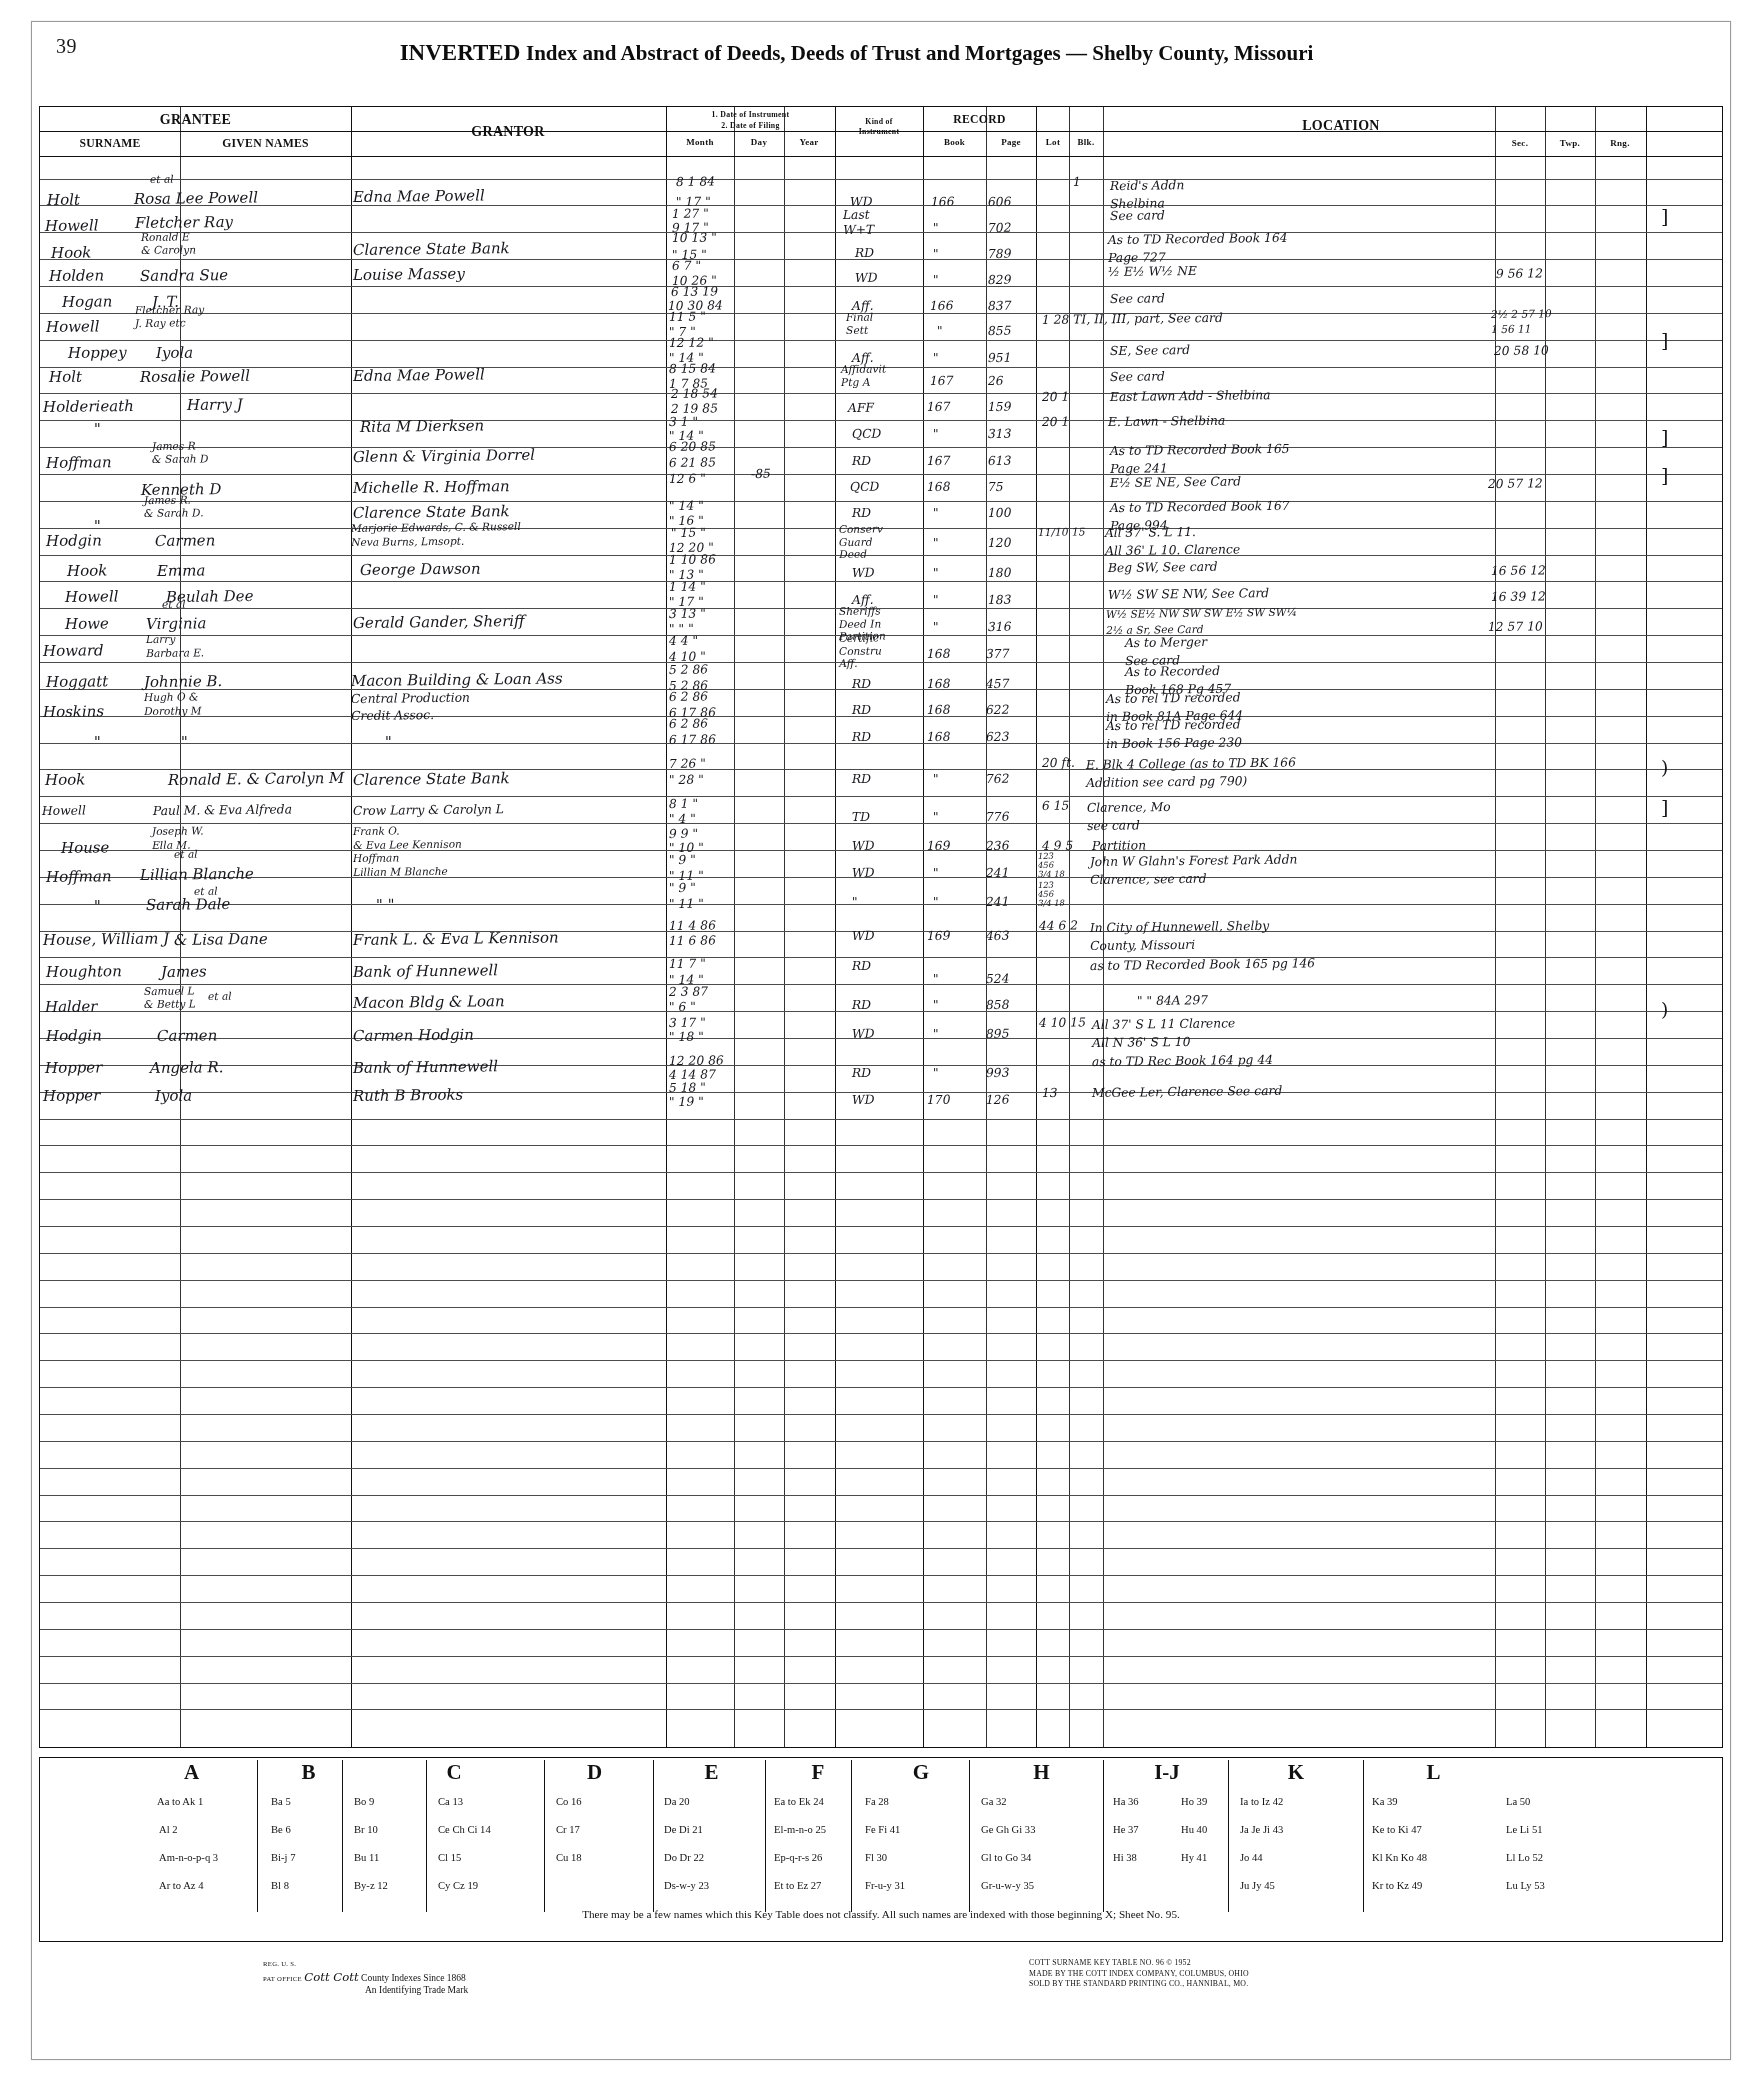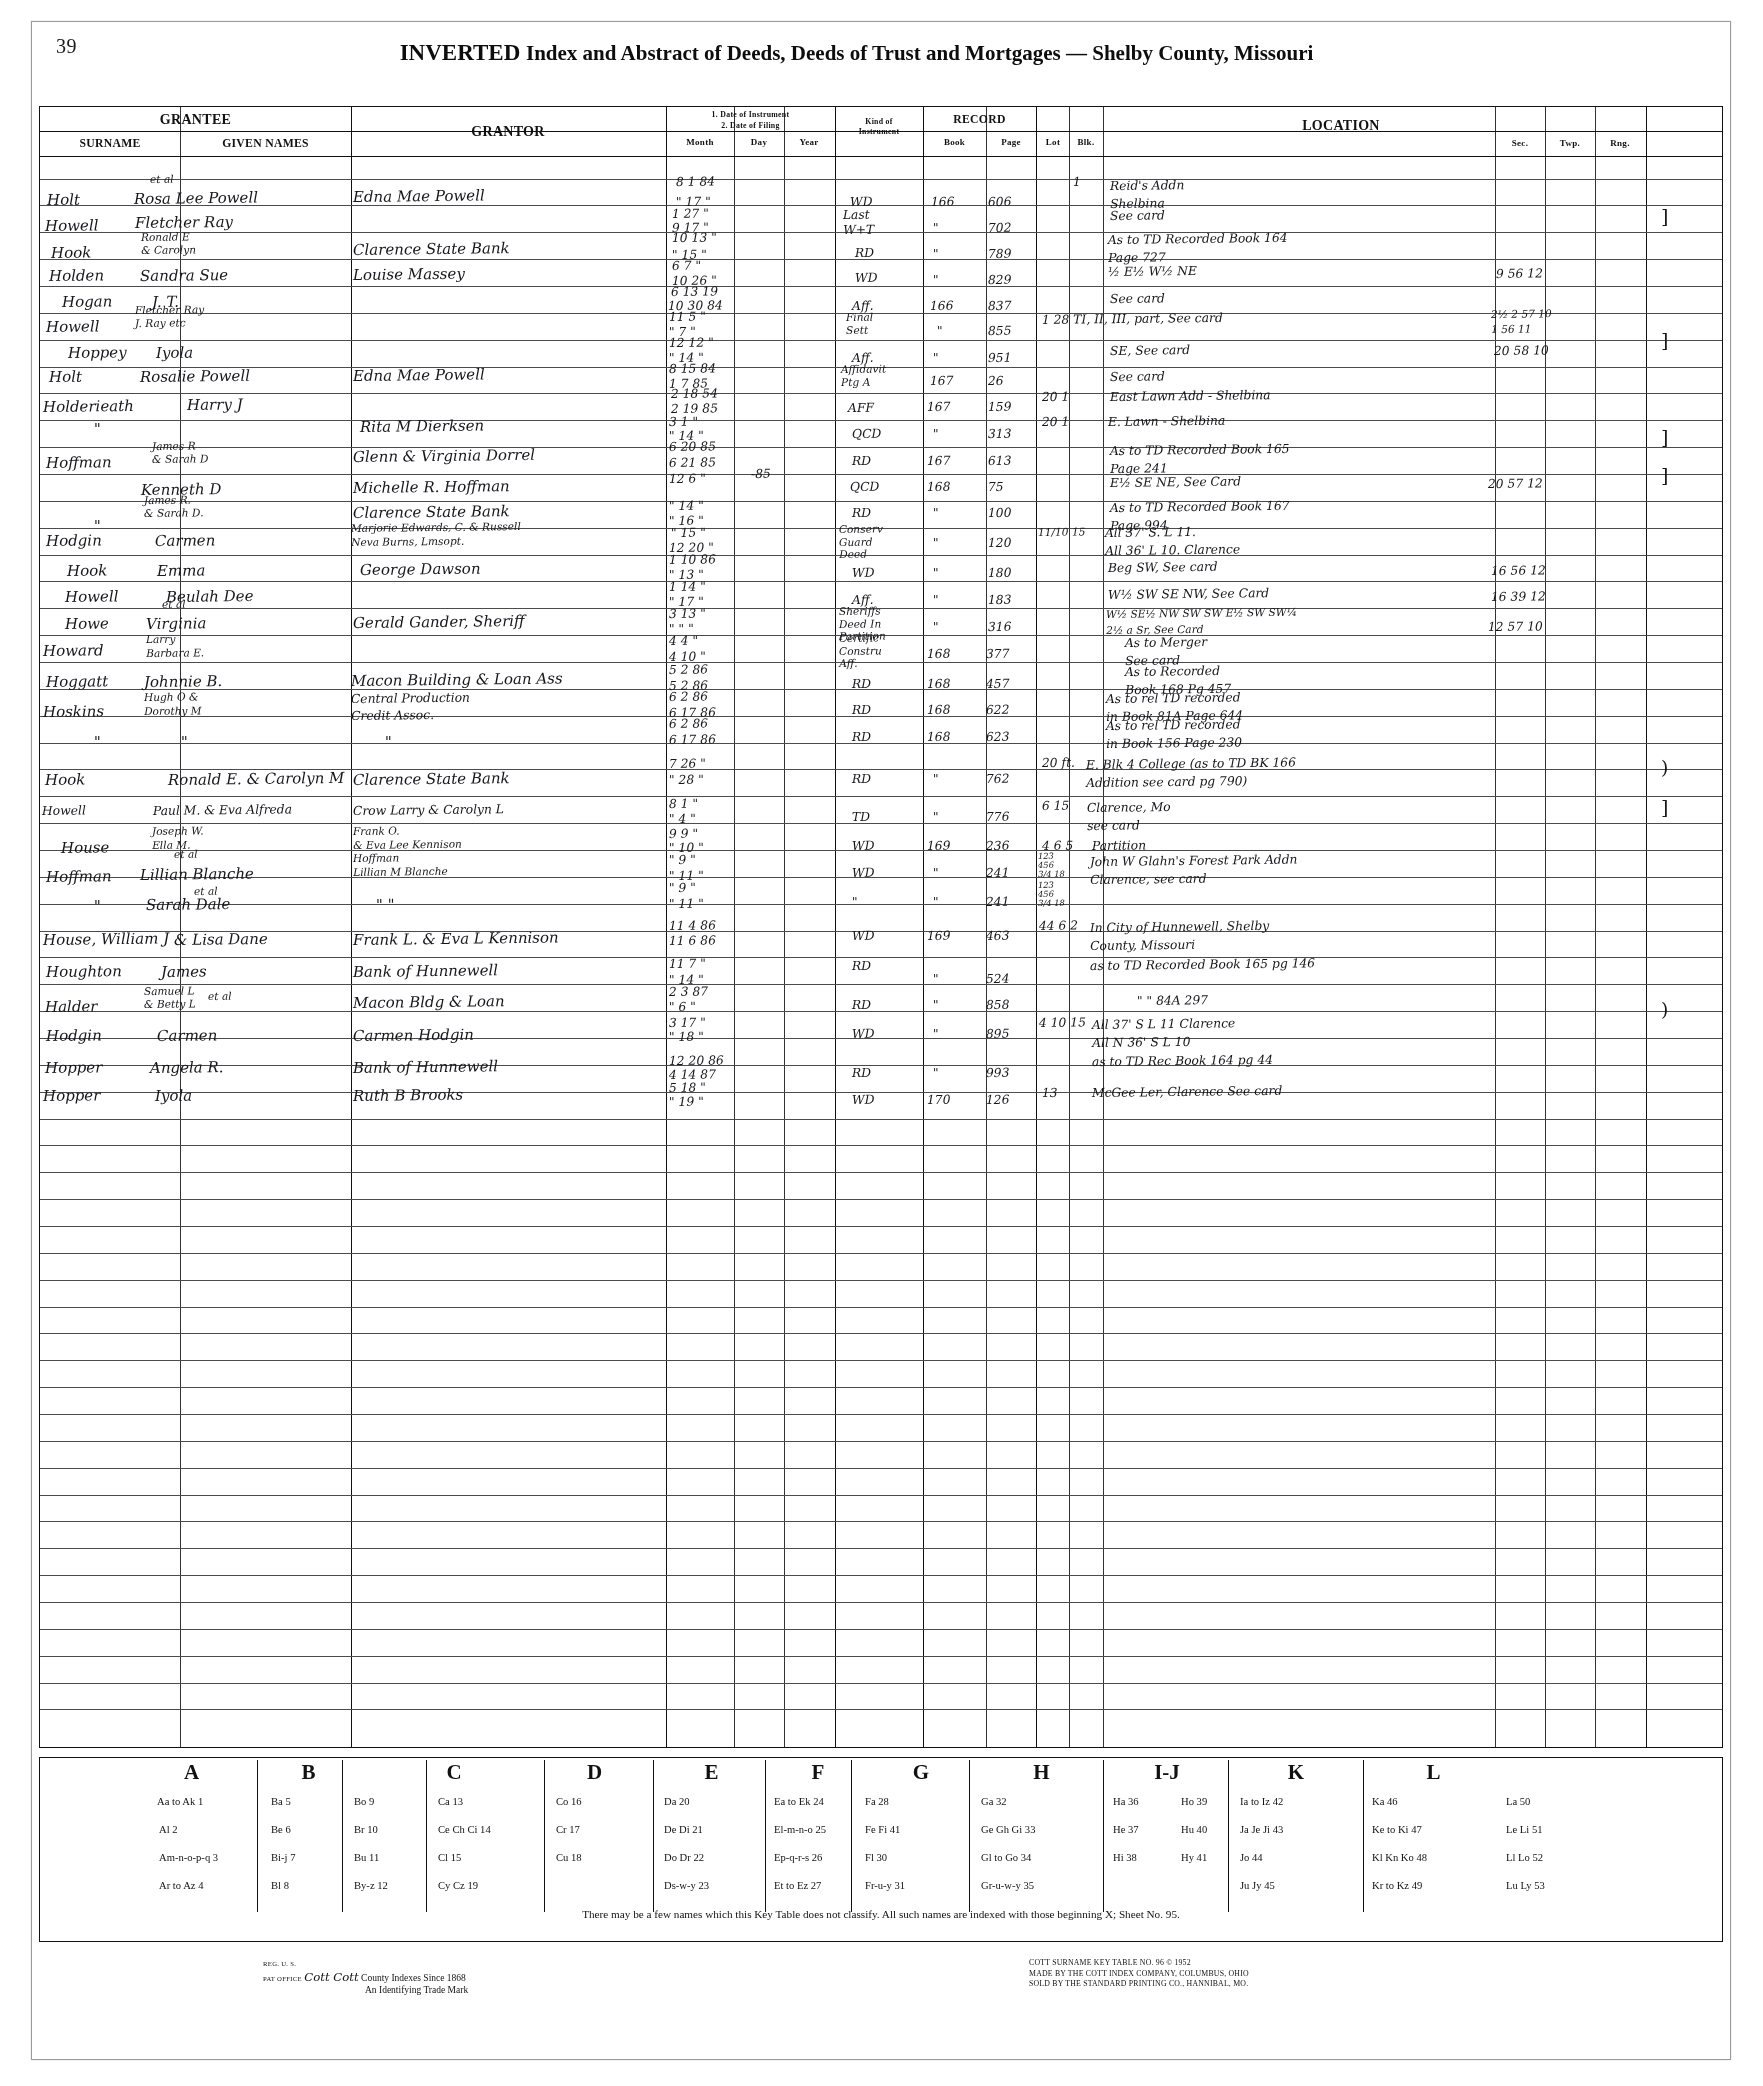--- a/index.html
+++ b/index.html
@@ -566,21 +566,21 @@
     <div class="hw" style="left:21px; top:732px">House</div>
     <div class="hw xs" style="left:112px;top:718px;white-space:pre-line;line-height:1.3">Joseph W.
 Ella M.</div>
     <div class="hw xs" style="left:313px;top:718px;white-space:pre-line;line-height:1.3">Frank O.
 &amp; Eva Lee Kennison</div>
     <div class="hw sm" style="left:629px;top:720px">9  9  "</div>
     <div class="hw sm" style="left:629px;top:734px">"  10  "</div>
     <div class="hw sm" style="left:812px;top:732px">WD</div>
     <div class="hw sm" style="left:887px;top:732px">169</div>
     <div class="hw sm" style="left:946px;top:732px">236</div>
-    <div class="hw sm" style="left:1002px;top:732px">4 6 5</div>
+    <div class="hw sm" style="left:1002px;top:732px">4 9 5</div>
     <div class="hw sm" style="left:1052px;top:732px">Partition</div>
 
     <div class="hw xs" style="left:134px;top:741px">et al</div>
     <div class="hw" style="left:5.6px; top:761px">Hoffman</div>
     <div class="hw" style="left:100px;top:759px">Lillian Blanche</div>
     <div class="hw xs" style="left:313px;top:745px;white-space:pre-line;line-height:1.3">Hoffman
 Lillian M Blanche</div>
     <div class="hw sm" style="left:629px;top:746px">"  9  "</div>
     <div class="hw sm" style="left:629px;top:762px">"  11  "</div>
     <div class="hw sm" style="left:812px;top:759px">WD</div>
@@ -757,21 +757,21 @@
 
     <div class="key-cell" style="left:1141px;top:38px">Ho 39</div>
     <div class="key-cell" style="left:1141px;top:66px">Hu 40</div>
     <div class="key-cell" style="left:1141px;top:94px">Hy 41</div>
 
     <div class="key-cell" style="left:1200px;top:38px">Ia to Iz 42</div>
     <div class="key-cell" style="left:1200px;top:66px">Ja Je Ji 43</div>
     <div class="key-cell" style="left:1200px;top:94px">Jo 44</div>
     <div class="key-cell" style="left:1200px;top:122px">Ju Jy 45</div>
 
-    <div class="key-cell" style="left:1332px;top:38px">Ka 46</div>
+    <div class="key-cell" style="left:1332px;top:38px">Ka 39</div>
     <div class="key-cell" style="left:1332px;top:66px">Ke to Ki 47</div>
     <div class="key-cell" style="left:1332px;top:94px">Kl Kn Ko 48</div>
     <div class="key-cell" style="left:1332px;top:122px">Kr to Kz 49</div>
 
     <div class="key-cell" style="left:1466px;top:38px">La 50</div>
     <div class="key-cell" style="left:1466px;top:66px">Le Li 51</div>
     <div class="key-cell" style="left:1466px;top:94px">Ll Lo 52</div>
     <div class="key-cell" style="left:1466px;top:122px">Lu Ly 53</div>
 
     <div class="key-note">There may be a few names which this Key Table does not classify.  All such names are indexed with those beginning X; Sheet No. 95.</div>

